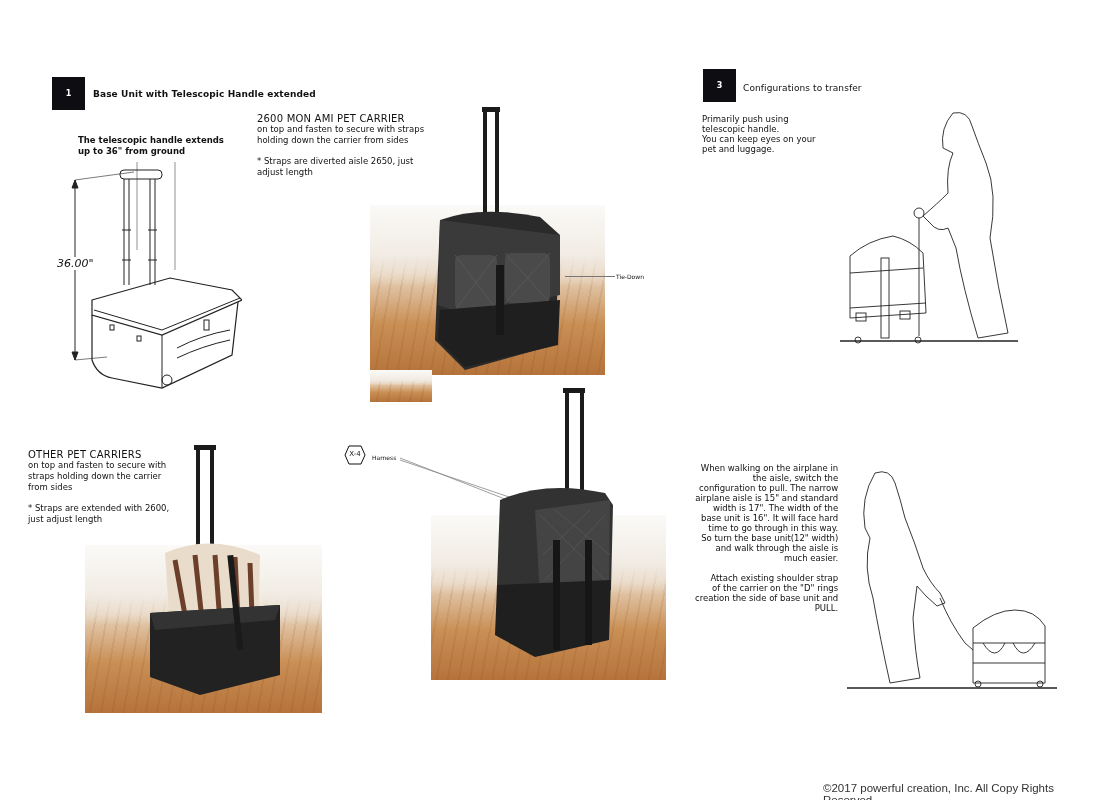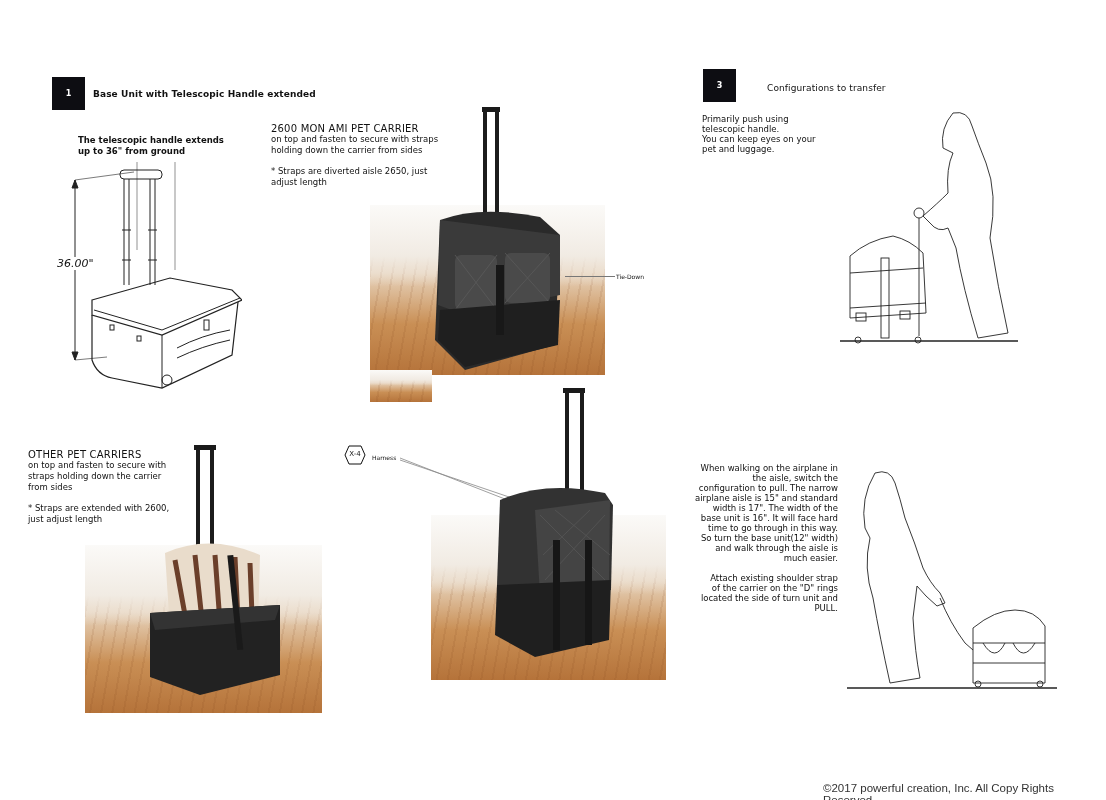--- a/index.html
+++ b/index.html
@@ -68,21 +68,21 @@
     <path d="M125 188 Q150 175 178 170"></path>
     <path d="M125 198 Q150 186 178 180"></path>
     <circle cx="115" cy="220" r="5"></circle>
     <rect x="58" y="165" width="4" height="5"></rect>
     <rect x="85" y="176" width="4" height="5"></rect>
     <rect x="152" y="160" width="5" height="10"></rect>
   </svg>
 </div>
 <div class="abs" style="left:56px;top:257px;font-size:11px;font-style:italic;background:#fff;padding:0 1px;">36.00"</div>
 
-<div class="abs txt" style="left:271px;top:113px;margin-top:10px;">
+<div class="abs txt" style="left:257px;top:113px;">
   <div class="heading">2600 MON AMI PET CARRIER</div>
   <p>on top and fasten to secure with straps</p>
   <p>holding down the carrier from sides</p>
   <div class="gap"></div>
   <p>* Straps are diverted aisle 2650, just</p>
   <p>adjust length</p>
 </div>
 
 <div class="abs photo floor-a" style="left:370px;top:205px;width:235px;height:170px;"></div>
 <div class="abs photo floor-a" style="left:370px;top:370px;width:62px;height:32px;"></div>
@@ -152,21 +152,21 @@
     <path d="M55 130 L120 195 M120 130 L60 195 M70 125 L125 170 M105 125 L58 170" stroke="#555" stroke-width="0.8"></path>
     <path d="M12 200 L126 195 L124 255 L50 272 L10 250 Z" fill="#1f1f1f"></path>
     <rect x="68" y="155" width="7" height="110" fill="#161616"></rect>
     <rect x="100" y="155" width="7" height="105" fill="#161616"></rect>
   </svg>
 </div>
 
 <div class="abs num-box" style="left:703px;top:69px;">
   <span>3</span>
 </div>
-<div class="abs sec-title" style="left:743px;top:83px;margin-left:24px;">Configurations to transfer</div>
+<div class="abs sec-title" style="left:743px;top:83px;">Configurations to transfer</div>
 
 <div class="abs txt" style="left:702px;top:114px;line-height:10px;">
   <p>Primarily push using</p>
   <p>telescopic handle.</p>
   <p>You can keep eyes on your</p>
   <p>pet and luggage.</p>
 </div>
 
 <div class="abs" style="left:838px;top:108px;width:190px;height:240px;">
   <svg width="190" height="240" viewBox="0 0 190 240" fill="none" stroke="#222" stroke-width="0.9">
@@ -192,21 +192,21 @@
   <p>airplane aisle is 15" and standard</p>
   <p>width is 17". The width of the</p>
   <p>base unit is 16". It will face hard</p>
   <p>time to go through in this way.</p>
   <p>So turn the base unit(12" width)</p>
   <p>and walk through the aisle is</p>
   <p>much easier.</p>
   <div class="gap"></div>
   <p>Attach existing shoulder strap</p>
   <p>of the carrier on the "D" rings</p>
-  <p>located the side of turn unit and</p>
+  <p>creation the side of base unit and</p>
   <p>PULL.</p>
 </div>
 
 <div class="abs" style="left:845px;top:468px;width:225px;height:225px;">
   <svg width="225" height="225" viewBox="0 0 225 225" fill="none" stroke="#222" stroke-width="0.9">
     <line x1="2" y1="220" x2="212" y2="220" stroke-width="1.4"></line>
     <path d="M30 5 Q45 0 50 15 Q55 30 60 50 Q70 75 78 100 Q85 115 95 125 L100 135 L92 138 Q80 128 72 118 L68 150 Q70 185 75 210 L45 215 Q35 170 28 130 Q18 100 25 70 L20 60 Q15 30 30 5 Z"></path>
     <path d="M95 130 Q105 155 120 175 L128 182"></path>
     <path d="M128 160 Q150 142 170 142 Q190 142 200 158 L200 215 L128 215 Z"></path>
     <line x1="128" y1="175" x2="200" y2="175"></line>

